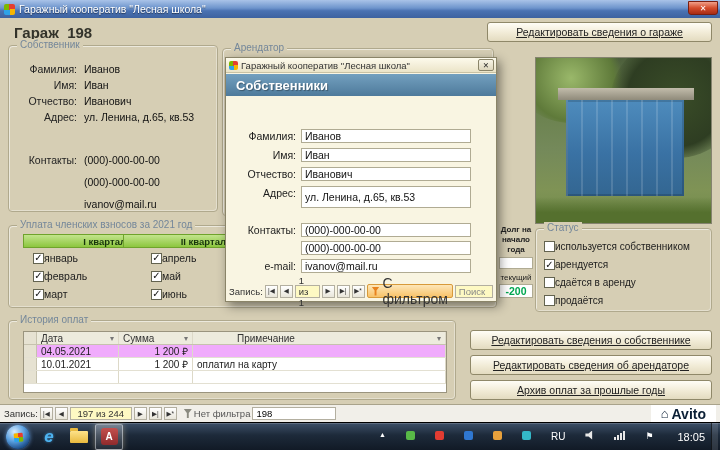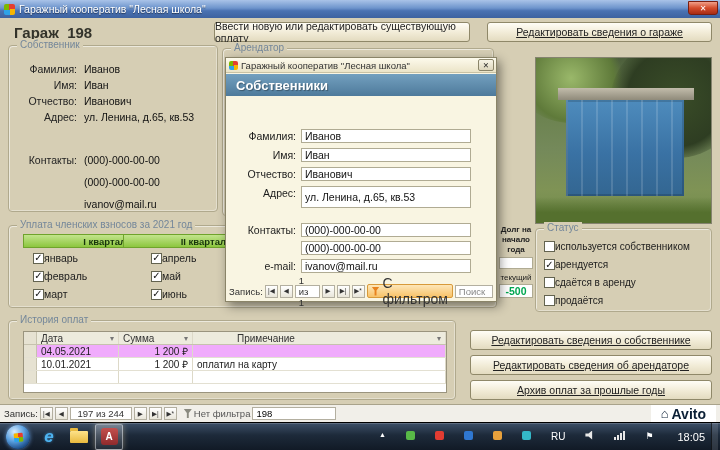--- a/index.html
+++ b/index.html
@@ -54,21 +54,21 @@
   .dlg-row { position:absolute; display:flex; align-items:flex-start; left:0; width:100%; }
   .dlg-lab { width:70px; text-align:right; margin-right:5px; padding-top:1px; }
   .dlg-input { width:170px; height:14px; background:#fff; border:1px solid #b0ab93; font-size:10.5px;
     font-family:"Liberation Sans",sans-serif; padding:0 3px; color:#111; }
   .dlg-input.tall { height:22px; }
 
   
   .recnav-bar { display:flex; align-items:center; gap:2px; font-size:9.5px; color:#333; }
   .navbtn { width:13px; height:13px; background:linear-gradient(#fff,#e9e6da);
     border:1px solid #b3afa0; font-size:6.5px; display:flex; align-items:center; justify-content:center; color:#333; flex:none; }
-  .posbox { height:13px; background:#ffffff; border:1px solid #b3afa0; padding:0 3px;
+  .posbox { height:13px; background:#fef9c3; border:1px solid #b3afa0; padding:0 3px;
     display:flex; align-items:center; font-size:9.5px; }
   .funnel { width:8px; height:9px; flex:none;
     clip-path:polygon(0 0,100% 0,62% 45%,62% 100%,38% 100%,38% 45%); }
   .funnel.orange { background:#e8821e; }
   .funnel.gray { background:#8a8a80; }
   .filter-chip { height:14px; display:flex; align-items:center; gap:3px; padding:0 4px;
     background:linear-gradient(#fde6b8,#f8c268); border:1px solid #d89a3a; border-radius:2px; font-size:14px; }
 
   
   .htable { position:absolute; background:#fff; border:1px solid #9a947e; font-size:10px; overflow:hidden; }
@@ -148,21 +148,20 @@
     <span class="app-ico"></span>
     <span>Гаражный кооператив "Лесная школа"</span>
   </div>
   <div class="win-close">✕</div>
 
   <div class="content">
 
     <div style="position:absolute;left:14px;top:6px;font-size:15px;font-weight:bold;color:#33332a;">
       <span>Гараж</span>&nbsp;&nbsp;<span>198</span>
     </div>
-    <div class="btn" style="left:214px;top:4px;width:256px;height:20px;">Ввести новую или редактировать существующую оплату</div>
     <div class="btn u" style="left:487px;top:4px;width:225px;height:20px;">Редактировать сведения о гараже</div>
 
     <div class="group" style="left:8px;top:27px;width:210px;height:167px;">
       <span class="group-label">Собственник</span>
       <div class="frow" style="left:4px;top:17px;">
           <span class="flabel">Фамилия:</span>
           <span class="fvalue">Иванов</span>
         </div>
       <div class="frow" style="left:4px;top:33px;">
           <span class="flabel">Имя:</span>
@@ -221,21 +220,21 @@
       <div class="mrow" style="left:142px;top:62px;">
           <span class="cb">✓</span>
           <span>июнь</span>
         </div>
     </div>
 
     <div style="position:absolute;left:497px;top:207px;width:38px;height:86px;">
       <div class="debt-title">Долг на начало года</div>
       <div class="debt-box" style="position:absolute;left:2px;top:32px;width:34px;height:12px;"></div>
       <div style="position:absolute;left:0;top:48px;width:38px;text-align:center;font-size:8px;">текущий</div>
-      <div class="debt-box debt-val" style="position:absolute;left:2px;top:59px;width:34px;height:14px;line-height:13px;">-500</div>
+      <div class="debt-box debt-val" style="position:absolute;left:2px;top:59px;width:34px;height:14px;line-height:13px;">-200</div>
     </div>
 
     <div class="photo">
       <div class="foliage1"></div>
       <div class="foliage2"></div>
       <div class="lintel"></div>
       <div class="garage-door"></div>
       <div class="grass"></div>
     </div>
 

